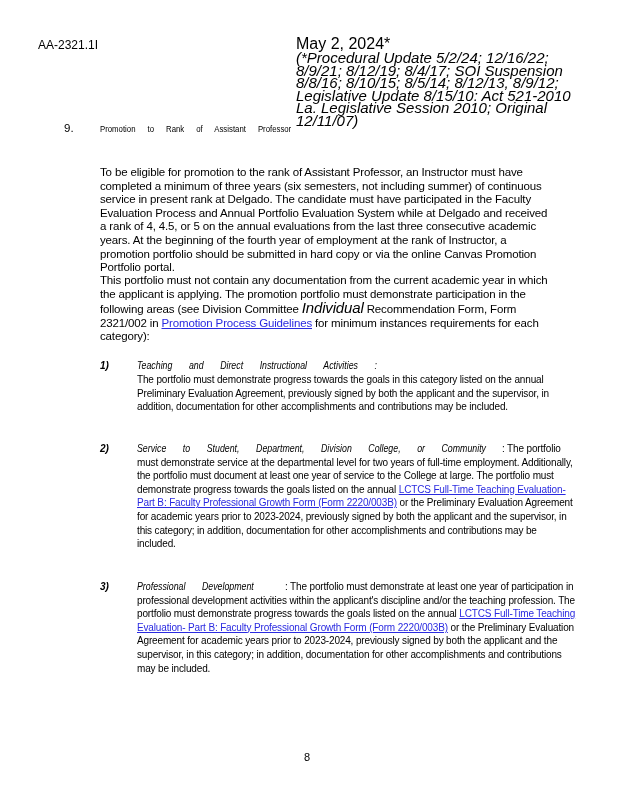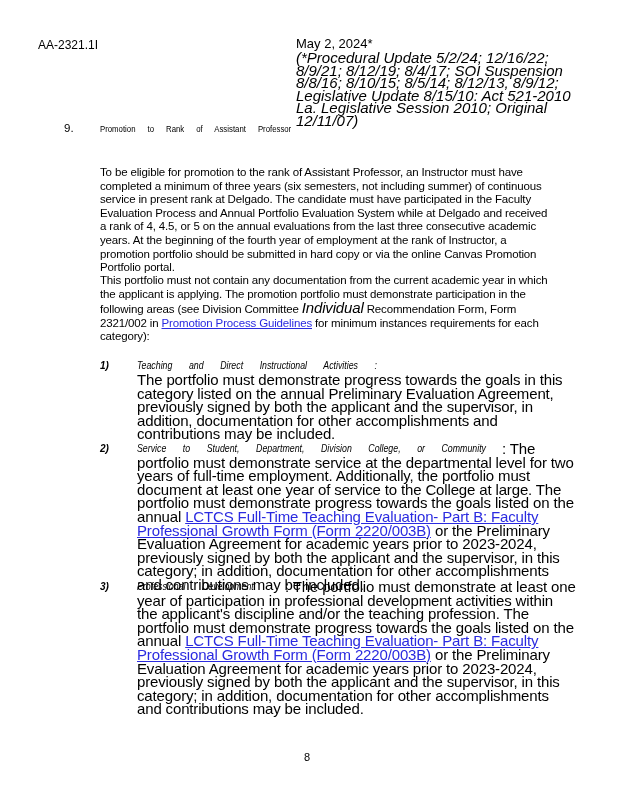--- a/index.html
+++ b/index.html
@@ -21,21 +21,21 @@
       top: 38px;
       font-size: 12px;
     }
     .date-block {
       position: absolute;
       left: 296px;
       top: 37px;
       width: 280px;
     }
     .date-main {
-      font-size: 13px;
+      font-size: 16px;
       line-height: 14px;
     }
     .date-note {
       font-size: 15px;
       font-style: italic;
       line-height: 12.6px;
       margin-top: 1px;
     }
     .section-num {
       position: absolute;
@@ -92,21 +92,21 @@
       transform: scaleX(0.88);
       transform-origin: left center;
       word-spacing: 16px;
       white-space: nowrap;
     }
     .item-body {
       position: absolute;
       left: 37px;
       top: 0;
       width: 440px;
-      font-size: 15px;
+      font-size: 10px;
       line-height: 13.6px;
       letter-spacing: -0.15px;
     }
     .item-1 { top: 359px; }
     .item-2 { top: 442px; }
     .item-3 { top: 580px; }
     .indent-lead {
       display: inline-block;
     }
     .page-num {

